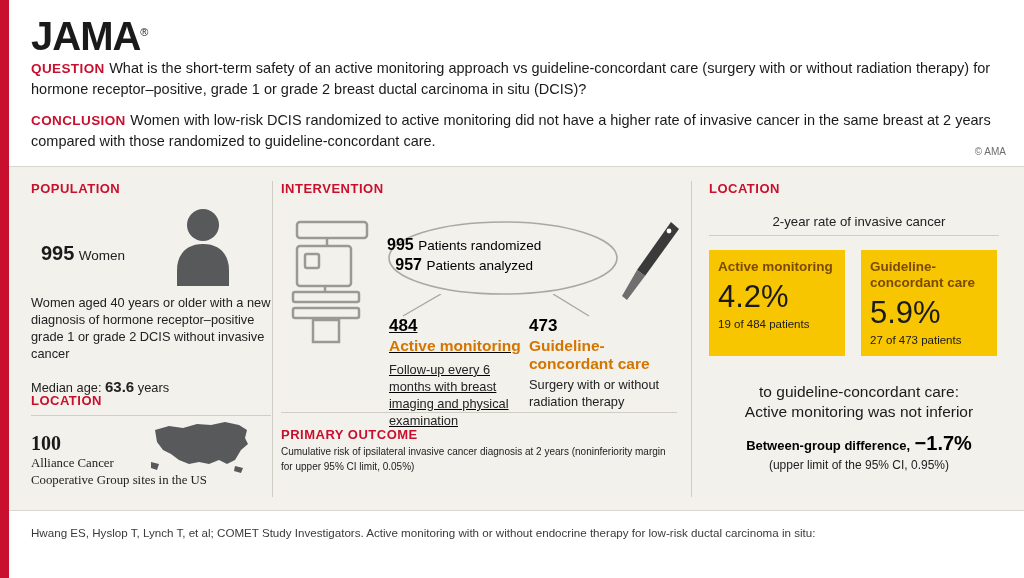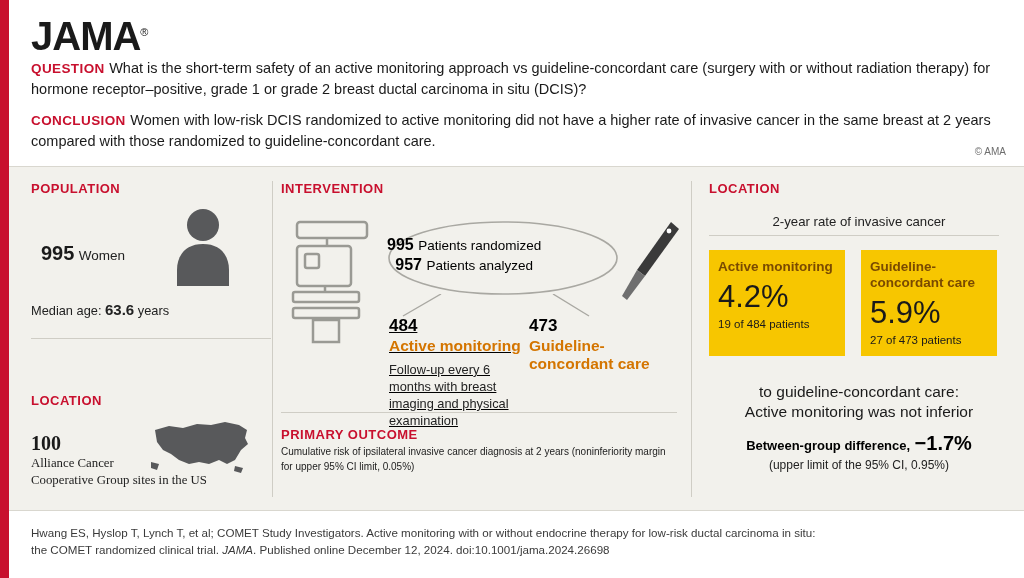--- a/index.html
+++ b/index.html
@@ -155,20 +155,21 @@
           <span class="body-text" style="font-size:13.5px;">Women</span>
         </div>
         <div style="position:absolute; left:140px; top:0;">
           <svg width="64" height="78" viewBox="0 0 64 78">
             <circle cx="32" cy="17" r="16" fill="#58595b"></circle>
             <path d="M32 36 C14 36 6 48 6 62 L6 78 L58 78 L58 62 C58 48 50 36 32 36 Z" fill="#58595b"></path>
           </svg>
         </div>
       </div>
 
+      <div class="body-text" style="margin-top:8px;">Women aged 40 years or older with a new diagnosis of hormone receptor–positive grade 1 or grade 2 DCIS without invasive cancer</div>
 
       <div class="body-text" style="margin-top:14px;">
         <span>Median age:</span>
         <span class="bold" style="font-size:15px;">63.6</span>
         <span>years</span>
       </div>
 
       <div class="hrule" style="margin-top:18px;"></div>
     </div>
 
@@ -239,20 +240,21 @@
 
         <div style="position:absolute; left:108px; top:110px; width:132px;text-decoration:underline;">
           <div class="bold" style="font-size:17px;">484</div>
           <div class="bold orange" style="font-size:15.5px; line-height:1.15; margin-top:1px;">Active monitoring</div>
           <div class="body-text" style="margin-top:6px;">Follow-up every 6 months with breast imaging and physical examination</div>
         </div>
 
         <div style="position:absolute; left:248px; top:110px; width:132px;">
           <div class="bold" style="font-size:17px;">473</div>
           <div class="bold orange" style="font-size:15.5px; line-height:1.15; margin-top:1px;">Guideline-concordant care</div>
+          <div class="body-text" style="margin-top:3px;">Surgery with or without radiation therapy</div>
         </div>
       </div>
 
       <div class="hrule" style="margin-top:6px; width:396px;"></div>
 
       <div style="margin-top:14px;">
         <div class="sec-title">PRIMARY OUTCOME</div>
         <div class="body-text" style="margin-top:3px; font-size:10px; line-height:1.45; width:398px;">Cumulative risk of ipsilateral invasive cancer  diagnosis at 2 years (noninferiority margin for upper 95% CI limit, 0.05%)</div>
       </div>
     </div>
@@ -284,17 +286,16 @@
           <span class="bold" style="font-size:20px;">−1.7%</span>
         </div>
         <div style="font-size:12px; color:#222; margin-top:3px;">(upper limit of the 95% CI, 0.95%)</div>
       </div>
     </div>
   </div>
 
   <div class="footer">
     <div class="ftxt">
       <p>Hwang ES, Hyslop T, Lynch T, et al; COMET Study Investigators. Active monitoring with or without endocrine therapy for low-risk ductal carcinoma in situ:</p>
-      <p><span>the COMET randomized clinical trial. </span><span class="it">JAMA</span><span>. Published online December 12, 2024. doi:10.1001/jama.2024.26698</span></p>
     </div>
   </div>
 
 </div>
 
 </body></html>

